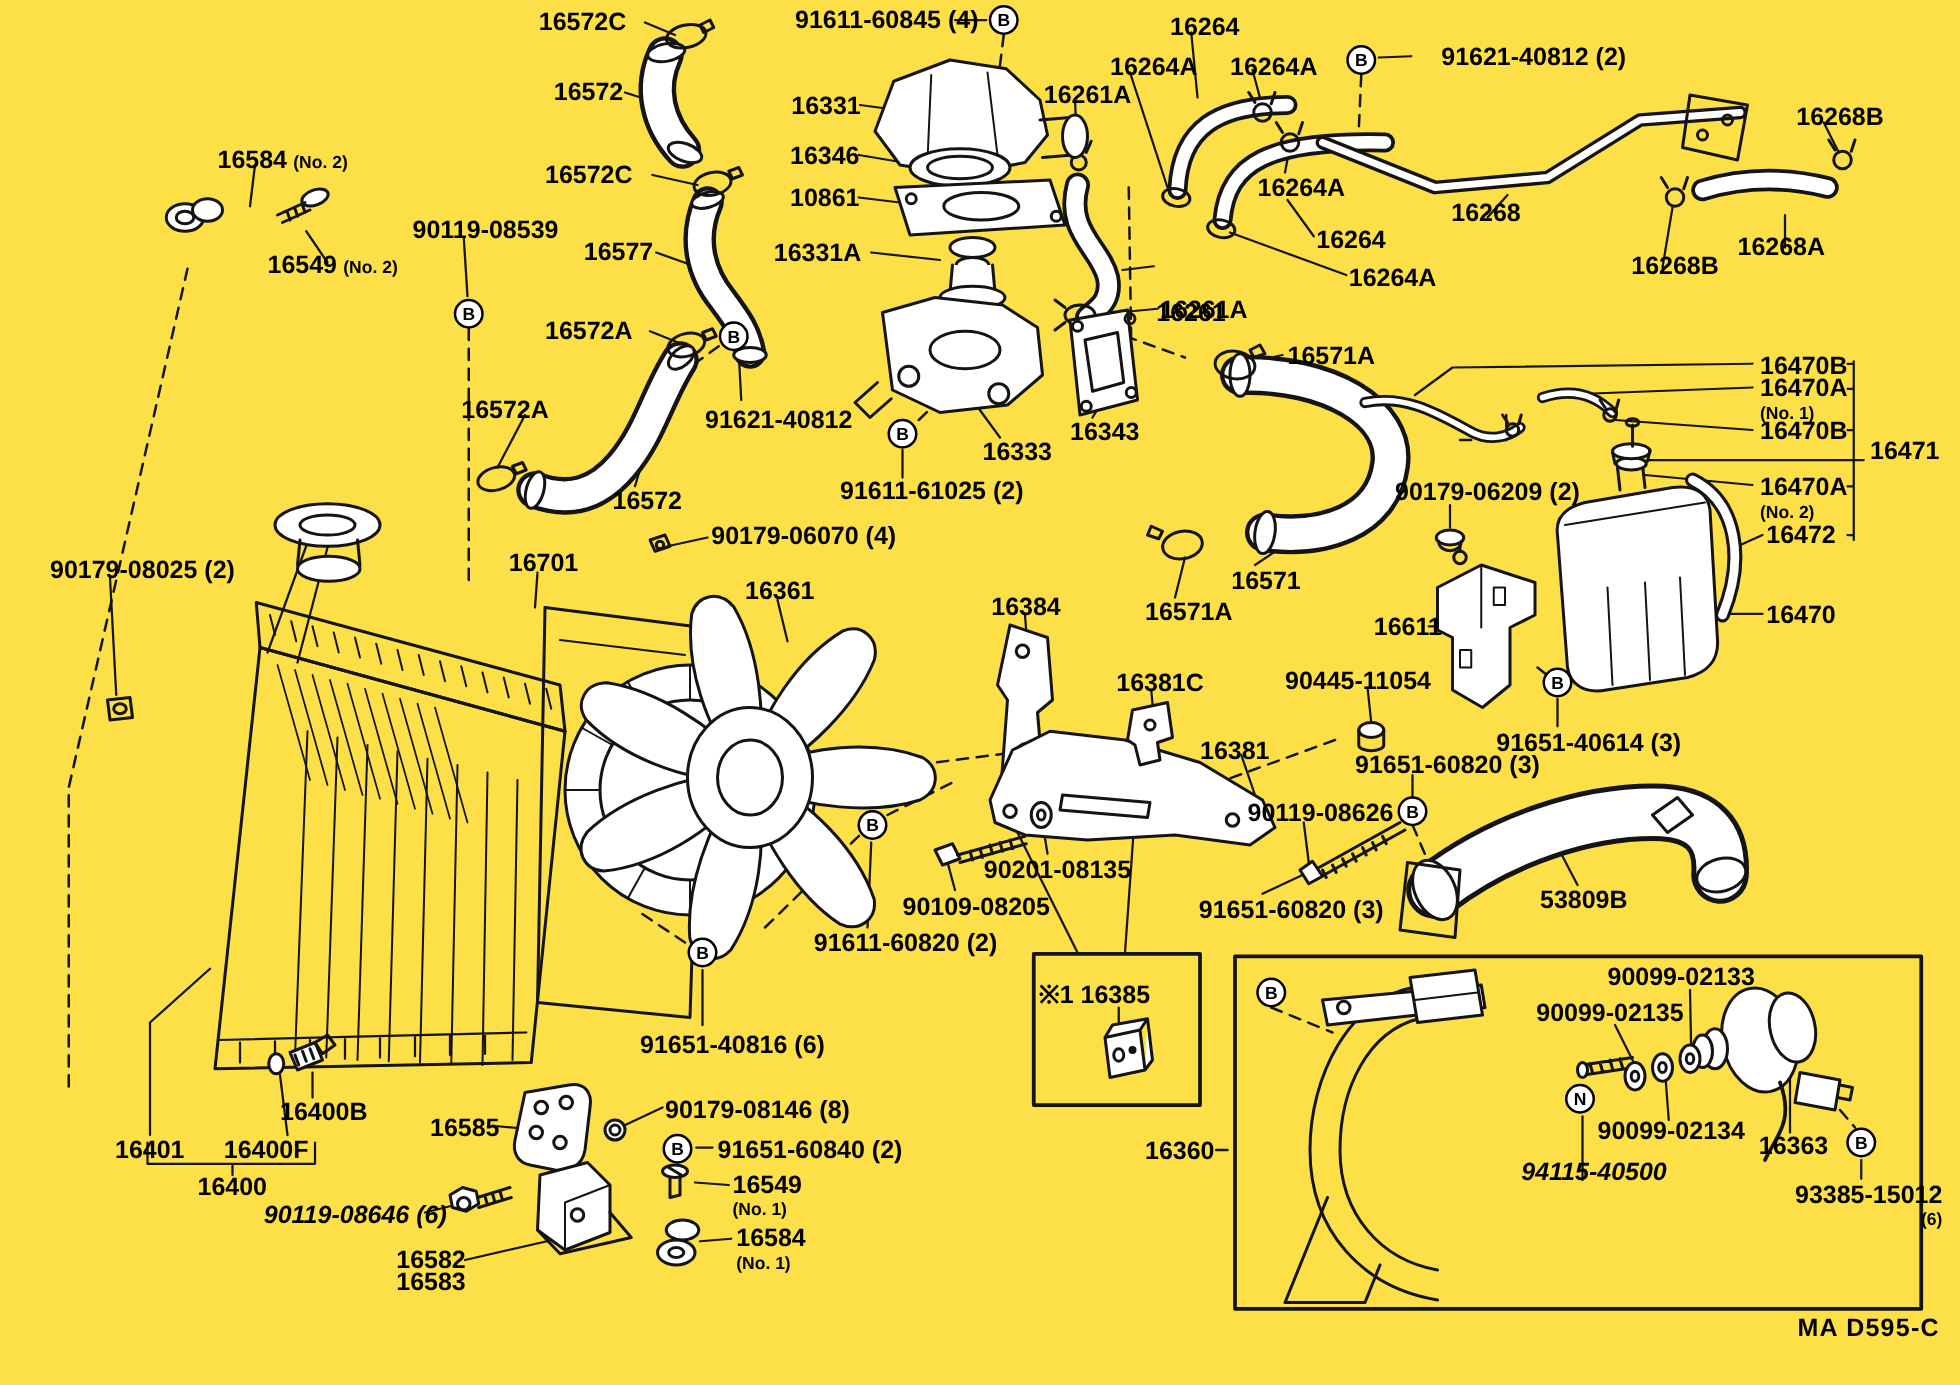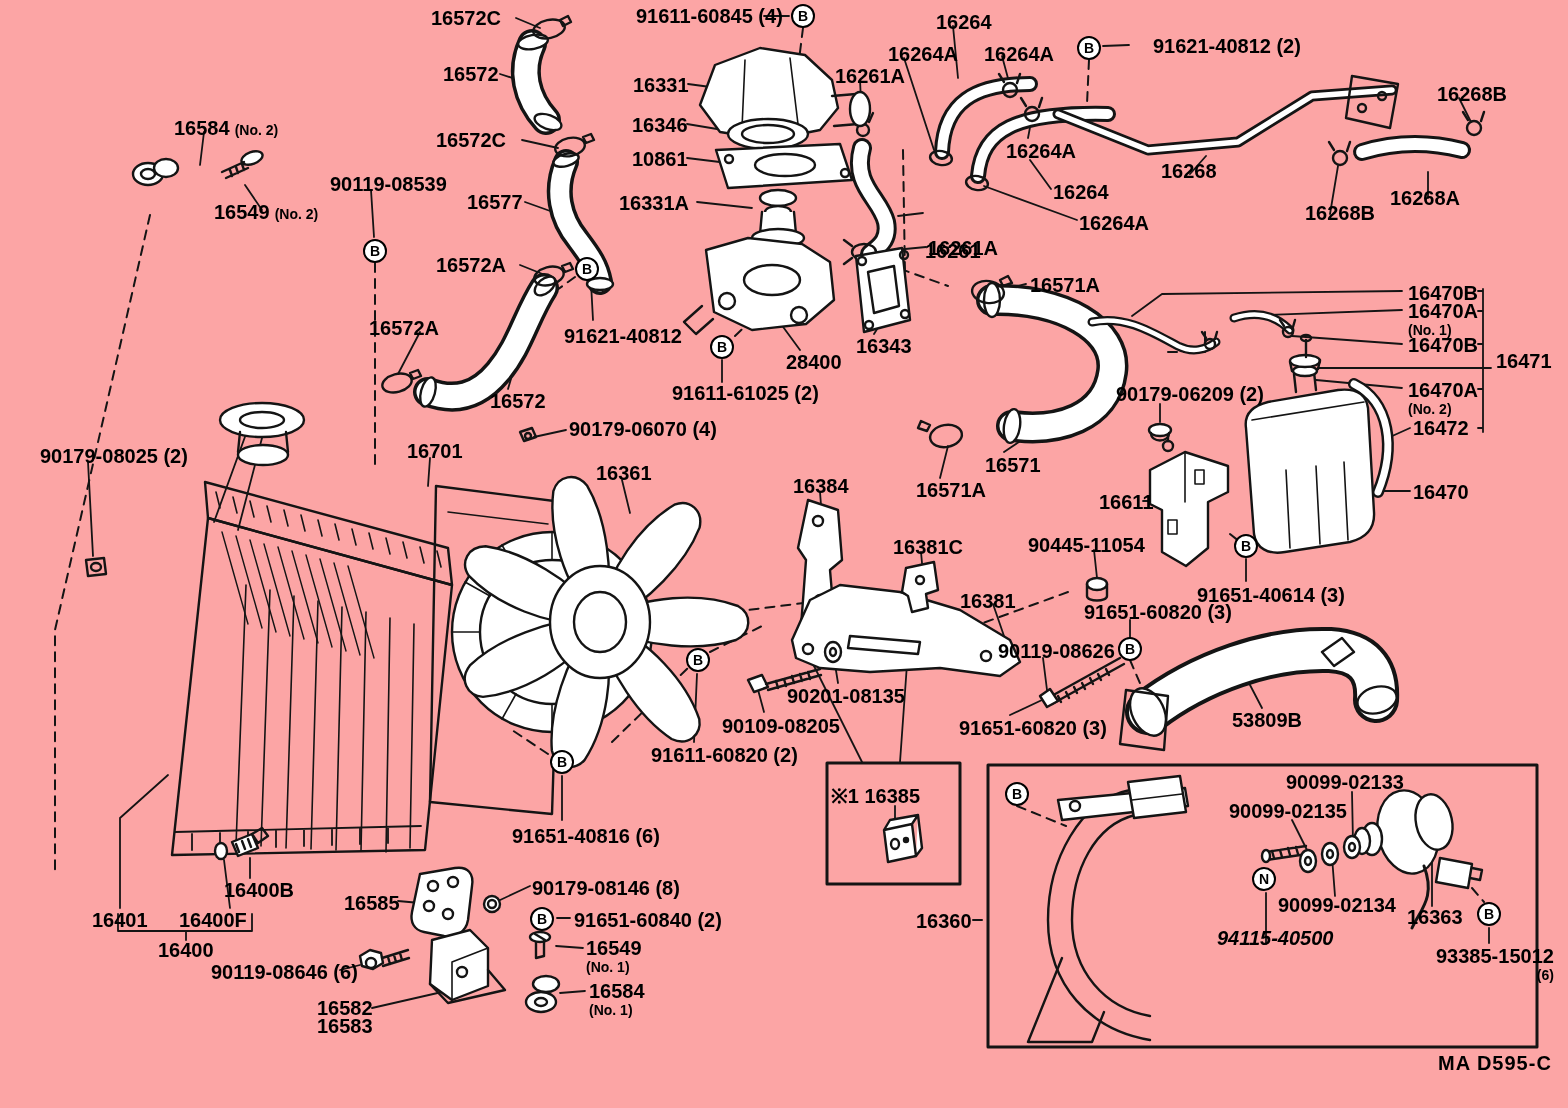--- a/index.html
+++ b/index.html
@@ -1,16 +1,16 @@
 <!DOCTYPE html>
 <html><head>
 <meta charset="utf-8">
 <style>
   html,body{margin:0;padding:0;background:#fff;}
-  #canvas{position:relative;width:1568px;height:1108px;background:#fca5a5;overflow:hidden;
+  #canvas{position:relative;width:1568px;height:1108px;background:#fde047;overflow:hidden;
           font-family:"Liberation Sans",sans-serif;}
   #art{position:absolute;left:0;top:0;}
   #overlay{position:absolute;left:0;top:0;width:1568px;height:1108px;}
   .lbl{position:absolute;font:700 20px "Liberation Sans",sans-serif;color:#000;
        white-space:nowrap;line-height:1.0;}
   .lbl .suf{font-size:14px;font-weight:700;margin-left:5px;}
   .lbl .sub{display:block;font-size:14px;font-weight:700;margin-top:2px;}
   .lbl.subr .sub{text-align:right;}
   .marker{position:absolute;width:24px;height:24px;border:2.5px solid #000;border-radius:50%;
           background:#fff;box-sizing:border-box;display:flex;align-items:center;justify-content:center;
@@ -317,21 +317,21 @@
       <div class="lbl" style="left: 984px; top: 44px;"><span>16264A</span></div>
       <div class="lbl" style="left: 1133px; top: 36px; margin-left: 20px;"><span>91621-40812 (2)</span></div>
       <div class="lbl" style="left: 1006px; top: 141px;"><span>16264A</span></div>
       <div class="lbl" style="left: 1053px; top: 182px;"><span>16264</span></div>
       <div class="lbl" style="left: 1079px; top: 213px;"><span>16264A</span></div>
       <div class="lbl" style="left: 1161px; top: 161px;"><span>16268</span></div>
       <div class="lbl" style="left: 1437px; top: 84px;"><span>16268B</span></div>
       <div class="lbl" style="left: 1390px; top: 188px;"><span>16268A</span></div>
       <div class="lbl" style="left: 1305px; top: 203px;"><span>16268B</span></div>
       <div class="lbl" style="left: 564px; top: 326px;"><span>91621-40812</span></div>
-      <div class="lbl" style="left: 786px; top: 352px;"><span>28400</span></div>
+      <div class="lbl" style="left: 786px; top: 352px;"><span>16333</span></div>
       <div class="lbl" style="left: 856px; top: 336px;"><span>16343</span></div>
       <div class="lbl" style="left: 672px; top: 383px;"><span>91611-61025 (2)</span></div>
       <div class="lbl" style="left: 1030px; top: 275px;"><span>16571A</span></div>
       <div class="lbl" style="left: 985px; top: 455px;"><span>16571</span></div>
       <div class="lbl" style="left: 916px; top: 480px;"><span>16571A</span></div>
       <div class="lbl" style="left: 1408px; top: 283px;"><span>16470B</span></div>
       <div class="lbl" style="left: 1408px; top: 301px;"><span>16470A</span><span class="sub">(No. 1)</span></div>
       <div class="lbl" style="left: 1408px; top: 335px;"><span>16470B</span></div>
       <div class="lbl" style="left: 1496px; top: 351px;"><span>16471</span></div>
       <div class="lbl" style="left: 1408px; top: 380px;"><span>16470A</span><span class="sub">(No. 2)</span></div>
@@ -353,21 +353,21 @@
       <div class="lbl" style="left: 787px; top: 686px;"><span>90201-08135</span></div>
       <div class="lbl" style="left: 722px; top: 716px;"><span>90109-08205</span></div>
       <div class="lbl" style="left: 651px; top: 745px;"><span>91611-60820 (2)</span></div>
       <div class="lbl" style="left: 959px; top: 718px;"><span>91651-60820 (3)</span></div>
       <div class="lbl" style="left: 1232px; top: 710px;"><span>53809B</span></div>
       <div class="lbl" style="left: 512px; top: 826px;"><span>91651-40816 (6)</span></div>
       <div class="lbl" style="left: 224px; top: 880px;"><span>16400B</span></div>
       <div class="lbl" style="left: 92px; top: 910px;"><span>16401</span></div>
       <div class="lbl" style="left: 179px; top: 910px;"><span>16400F</span></div>
       <div class="lbl" style="left: 158px; top: 940px;"><span>16400</span></div>
-      <div class="lbl" style="left: 211px; top: 962px;"><span>90119-08646 (6)</span></div>
+      <div class="lbl" style="left: 211px; top: 962px; font-style: italic;"><span>90119-08646 (6)</span></div>
       <div class="lbl" style="left: 344px; top: 893px;"><span>16585</span></div>
       <div class="lbl" style="left: 317px; top: 998px;"><span>16582</span></div>
       <div class="lbl" style="left: 317px; top: 1016px;"><span>16583</span></div>
       <div class="lbl" style="left: 532px; top: 878px;"><span>90179-08146 (8)</span></div>
       <div class="lbl" style="left: 574px; top: 910px; text-align: right;"><span>91651-60840 (2)</span></div>
       <div class="lbl" style="left: 586px; top: 938px;"><span>16549</span><span class="sub">(No. 1)</span></div>
       <div class="lbl" style="left: 589px; top: 981px;"><span>16584</span><span class="sub">(No. 1)</span></div>
       <div class="lbl" style="left: 831px; top: 786px;"><span>※1 16385</span></div>
       <div class="lbl" style="left: 916px; top: 911px;"><span>16360</span></div>
       <div class="lbl" style="left: 1286px; top: 772px;"><span>90099-02133</span></div>

